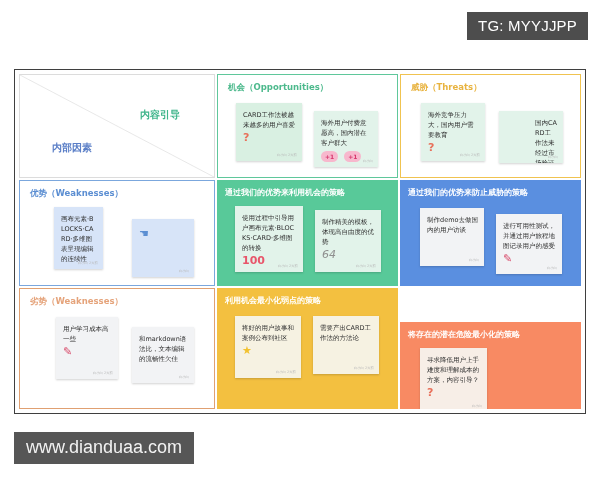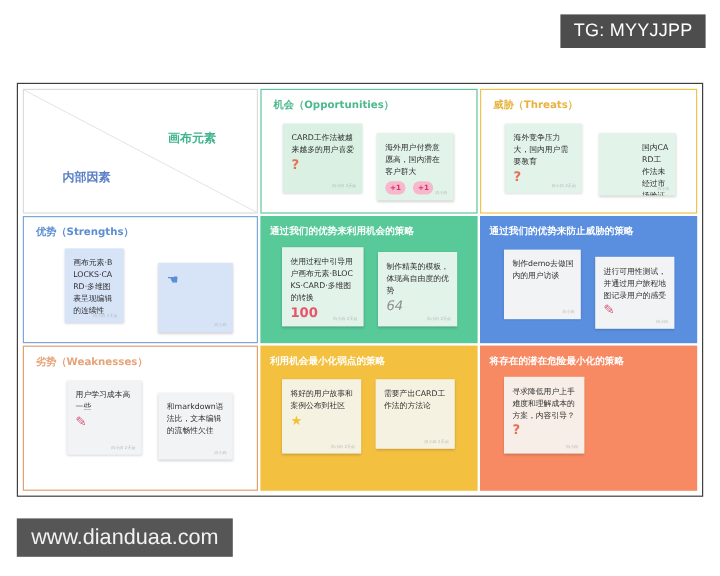--- a/index.html
+++ b/index.html
@@ -77,21 +77,21 @@
   .q-threats{border:1px solid #f0c350;background:#fff;}
   .q-threats .hdr-label{color:#e8b33f;}
   .q-strengths{border:1px solid #7ba7dd;background:#fff;}
   .q-strengths .hdr-label{color:#5b8ed2;}
   .q-weaknesses{border:1px solid #e0a071;background:#fff;}
   .q-weaknesses .hdr-label{color:#e5a37a;}
   
   .s-so{background:#58c999;}
   .s-st{background:#5a8fe0;}
   .s-wo{background:#f3c040;}
-  .s-wt{background:#f88a63;}
+  .s-wt{background:#f88a63;margin-top:34px;}
   
   .note{
     position:absolute;
     box-sizing:border-box;
     padding:7px 6px 4px 7px;
     font-size:6.5px;line-height:1.55;
     color:#2f2f2f;
     box-shadow:0 1px 2px rgba(0,0,0,.18);
     overflow:hidden;
     font-family:"DejaVu Sans",sans-serif;
@@ -128,21 +128,21 @@
 
 <div class="tg-badge">TG: MYYJJPP</div>
 
 <div class="board">
   <div class="grid">
 
     <div class="cell corner">
       <svg viewBox="0 0 100 100" preserveAspectRatio="none">
         <line x1="0" y1="0" x2="100" y2="100" stroke="#d8d8d8" stroke-width="0.6" vector-effect="non-scaling-stroke"></line>
       </svg>
-      <div class="outer-lbl">画布元素</div>
+      <div class="outer-lbl">内容引导</div>
       <div class="inner-lbl">内部因素</div>
     </div>
 
     <div class="cell q-opportunities">
       <div class="hdr-label">机会（Opportunities）</div>
       <div class="note note-green" style="left:18px;top:28px;width:66px;height:58px;">
         <span class="txt">CARD工作法被越来越多的用户喜爱</span>
         <span class="emo emo-q">?</span>
         <span class="sig">白小白 2天前</span>
       </div>
@@ -161,21 +161,21 @@
         <span class="emo emo-q">?</span>
         <span class="sig">白小白 2天前</span>
       </div>
       <div class="note note-mint" style="left:98px;top:36px;width:64px;height:52px;padding-left:36px;">
         <span class="txt">国内CARD工作法未经过市场验证</span>
         <span class="sig">白小白</span>
       </div>
     </div>
 
     <div class="cell q-strengths">
-      <div class="hdr-label">优势（Strengths）</div>
+      <div class="hdr-label">优势（Weaknesses）</div>
       <div class="note note-blue" style="left:34px;top:26px;width:49px;height:62px;">
         <span class="txt">画布元素·BLOCKS·CARD·多维图表呈现编辑的连续性</span>
         <span class="sig">白小白 2天前</span>
       </div>
       <div class="note note-blue" style="left:112px;top:38px;width:62px;height:58px;">
         <span class="emo emo-hand">☚</span>
         <span class="sig">白小白</span>
       </div>
     </div>
 

